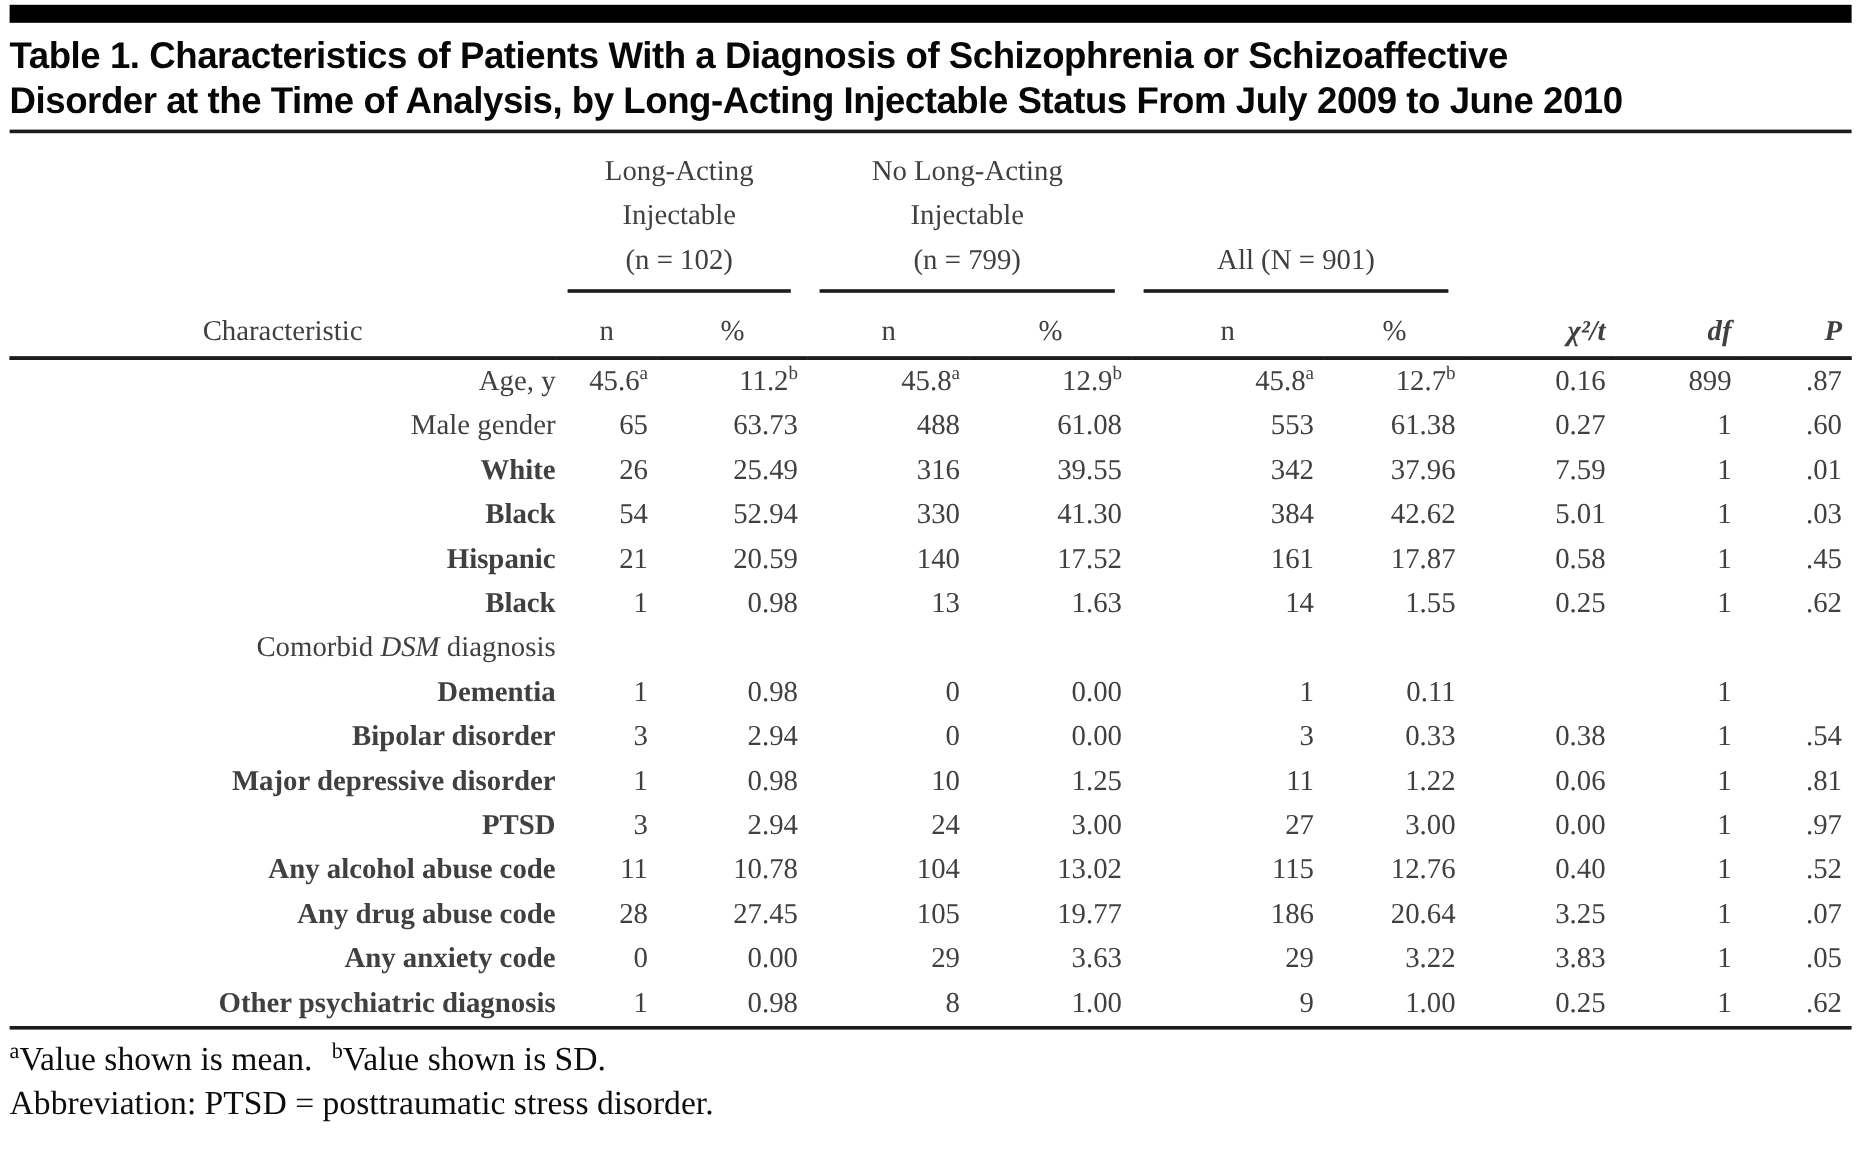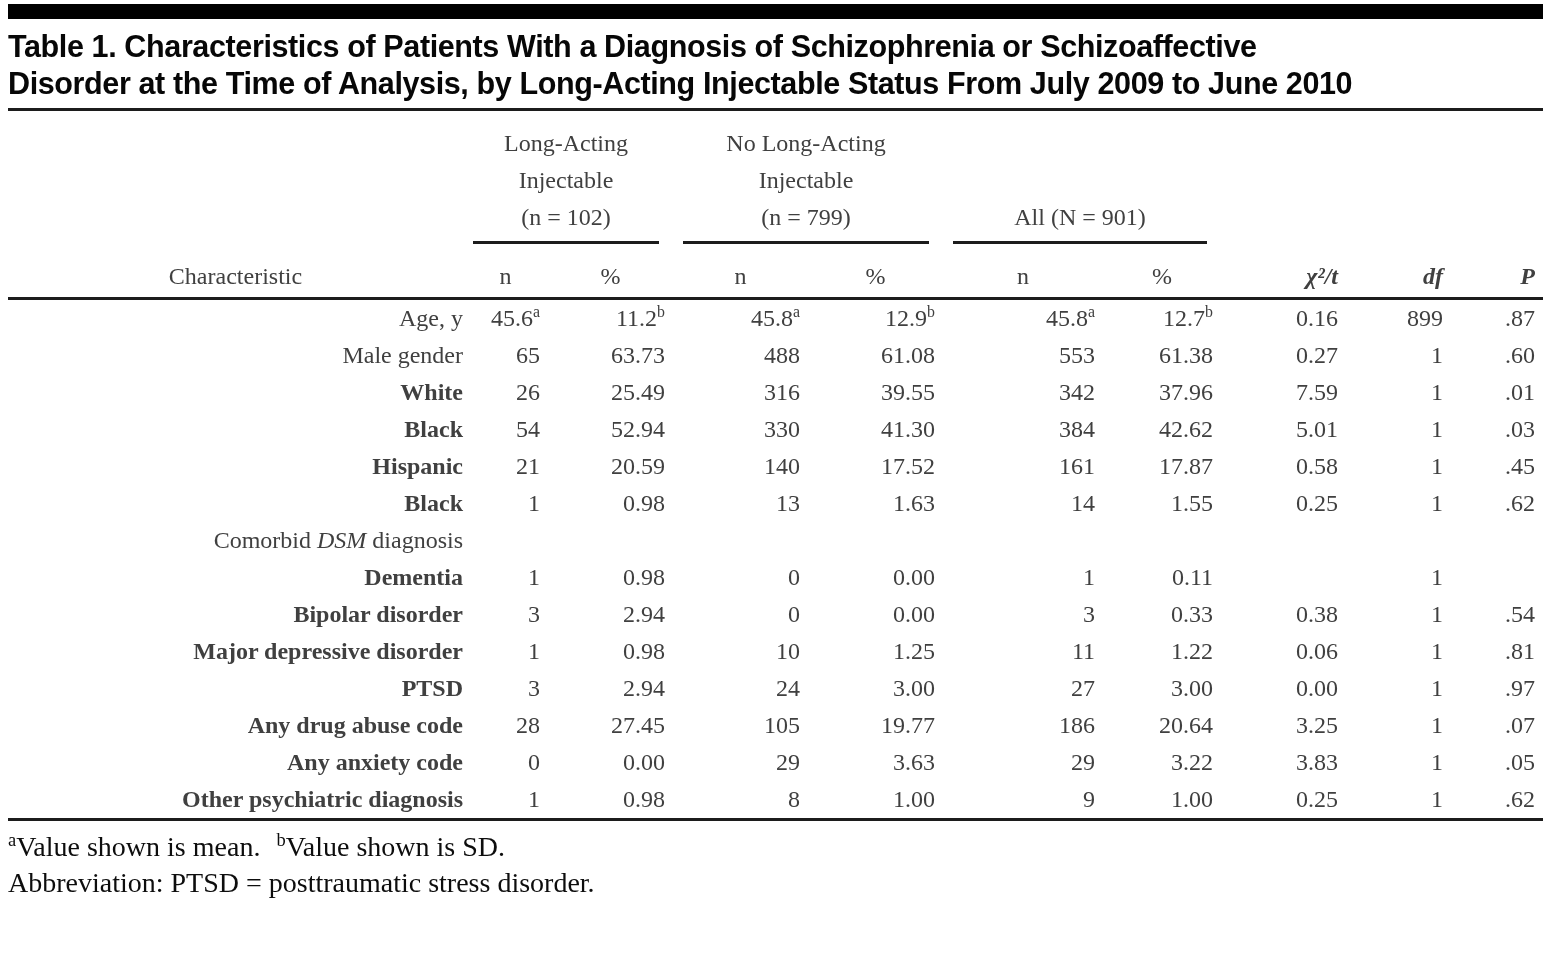--- a/index.html
+++ b/index.html
@@ -290,20 +290,32 @@
           <td class="num">2.94</td>
           <td class="num">24</td>
           <td class="num">3.00</td>
           <td class="num">27</td>
           <td class="num">3.00</td>
           <td class="num">0.00</td>
           <td class="num">1</td>
           <td class="num">.97</td>
         </tr>
         <tr>
+          <td class="rowlabel indent"><span>Any alcohol abuse code</span></td>
+          <td class="num">11</td>
+          <td class="num">10.78</td>
+          <td class="num">104</td>
+          <td class="num">13.02</td>
+          <td class="num">115</td>
+          <td class="num">12.76</td>
+          <td class="num">0.40</td>
+          <td class="num">1</td>
+          <td class="num">.52</td>
+        </tr>
+        <tr>
           <td class="rowlabel indent"><span>Any drug abuse code</span></td>
           <td class="num">28</td>
           <td class="num">27.45</td>
           <td class="num">105</td>
           <td class="num">19.77</td>
           <td class="num">186</td>
           <td class="num">20.64</td>
           <td class="num">3.25</td>
           <td class="num">1</td>
           <td class="num">.07</td>

